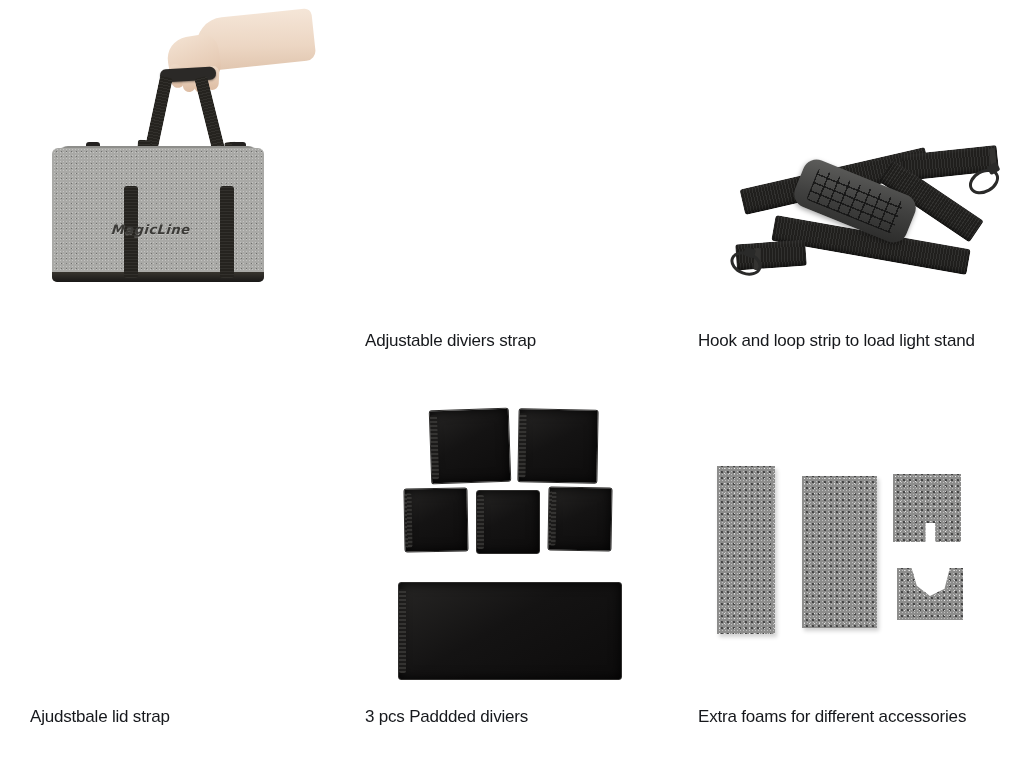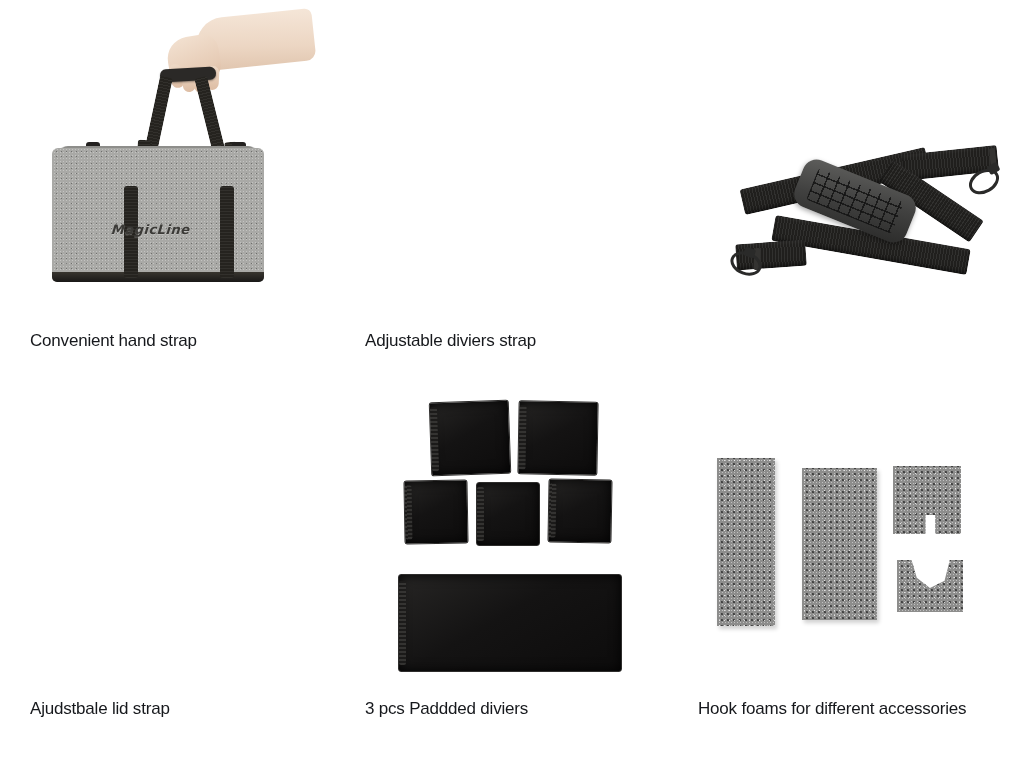--- a/index.html
+++ b/index.html
@@ -21,21 +21,21 @@
     width: 1024px;
     height: 760px;
     box-sizing: border-box;
   }
 
   .feature-cell {
     position: absolute;
     box-sizing: border-box;
   }
   .cell-r1 { top: 0px;   height: 380px; }
-  .cell-r2 { top: 368px; height: 380px; }
+  .cell-r2 { top: 376px; height: 380px; }
   .cell-c1 { left: 0px;   width: 340px; }
   .cell-c2 { left: 340px; width: 340px; }
   .cell-c3 { left: 680px; width: 344px; }
 
   .media {
     position: absolute;
     left: 0; right: 0;
     top: 0;
     height: 330px;
   }
@@ -312,21 +312,20 @@
         <div id="bag1-zippull"></div>
         <div id="bag1-body" class="fabric-gray"></div>
         <div id="bag1-base-trim"></div>
 
         <div class="handle-strap" style="left:124px; top:186px; width:14px; height:92px;"></div>
         <div class="handle-strap" style="left:220px; top:186px; width:14px; height:92px;"></div>
 
         <div id="bag1-brand">MagicLine</div>
       </div>
     </div>
-    <div class="caption">Convenient hand strap</div>
   </div>
 
   <div class="feature-cell cell-r1 cell-c2">
     <div class="media">
       <div class="stage">
 
         <div class="strap-seg" style="left:400px; top:168px; width:190px; height:26px; transform:rotate(-13deg);"></div>
         <div class="strap-seg" style="left:562px; top:150px; width:96px; height:26px; transform:rotate(-6deg);"></div>
 
         <div class="strap-seg" style="left:536px; top:188px; width:110px; height:26px; transform:rotate(34deg);"></div>
@@ -373,20 +372,21 @@
 
         
         
         
 
         
         
         
       </div>
     </div>
+    <div class="caption">Hook and loop strip to load light stand</div>
   </div>
 
   <div class="feature-cell cell-r2 cell-c1">
     <div class="media">
       <div class="stage">
         
         
         
 
         
@@ -416,16 +416,16 @@
 
   <div class="feature-cell cell-r2 cell-c3">
     <div class="media">
       <div class="stage">
         <div class="foam foam-piece" style="left:37px; top:90px; width:58px; height:168px;"></div>
         <div class="foam foam-piece" style="left:122px; top:100px; width:75px; height:152px;"></div>
         <div id="foam-notched" class="foam foam-piece" style="left:213px; top:98px; width:68px; height:68px;"></div>
         <div id="foam-cradle" class="foam foam-piece" style="left:217px; top:192px; width:66px; height:52px;"></div>
       </div>
     </div>
-    <div class="caption">Hook foams for different accessories</div>
+    <div class="caption">Extra foams for different accessories</div>
   </div>
 
 </div>
 
 </body></html>

